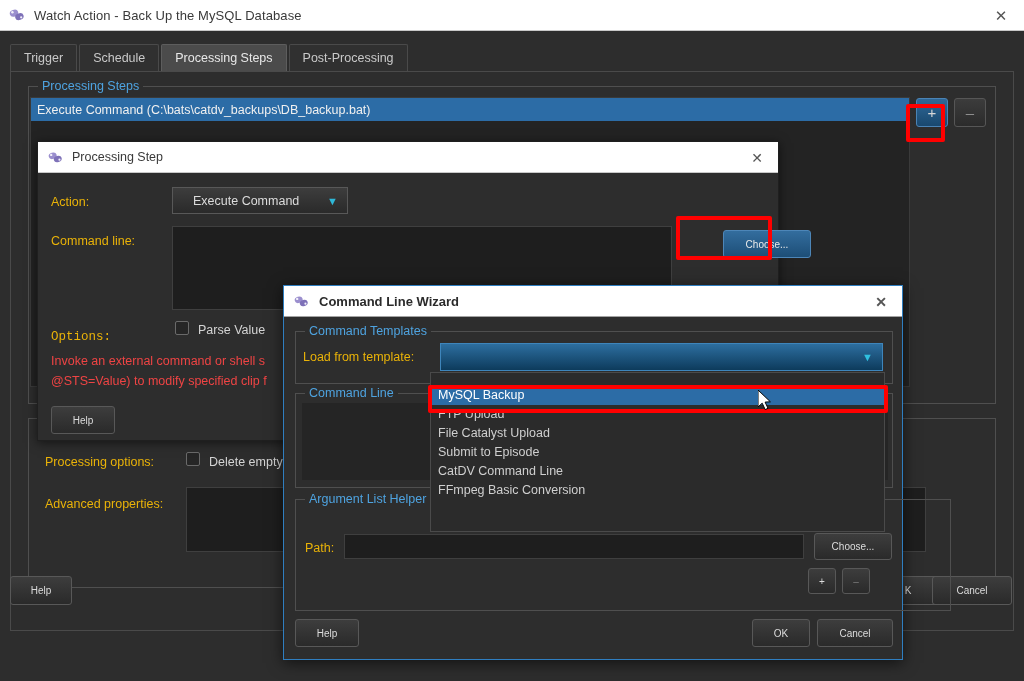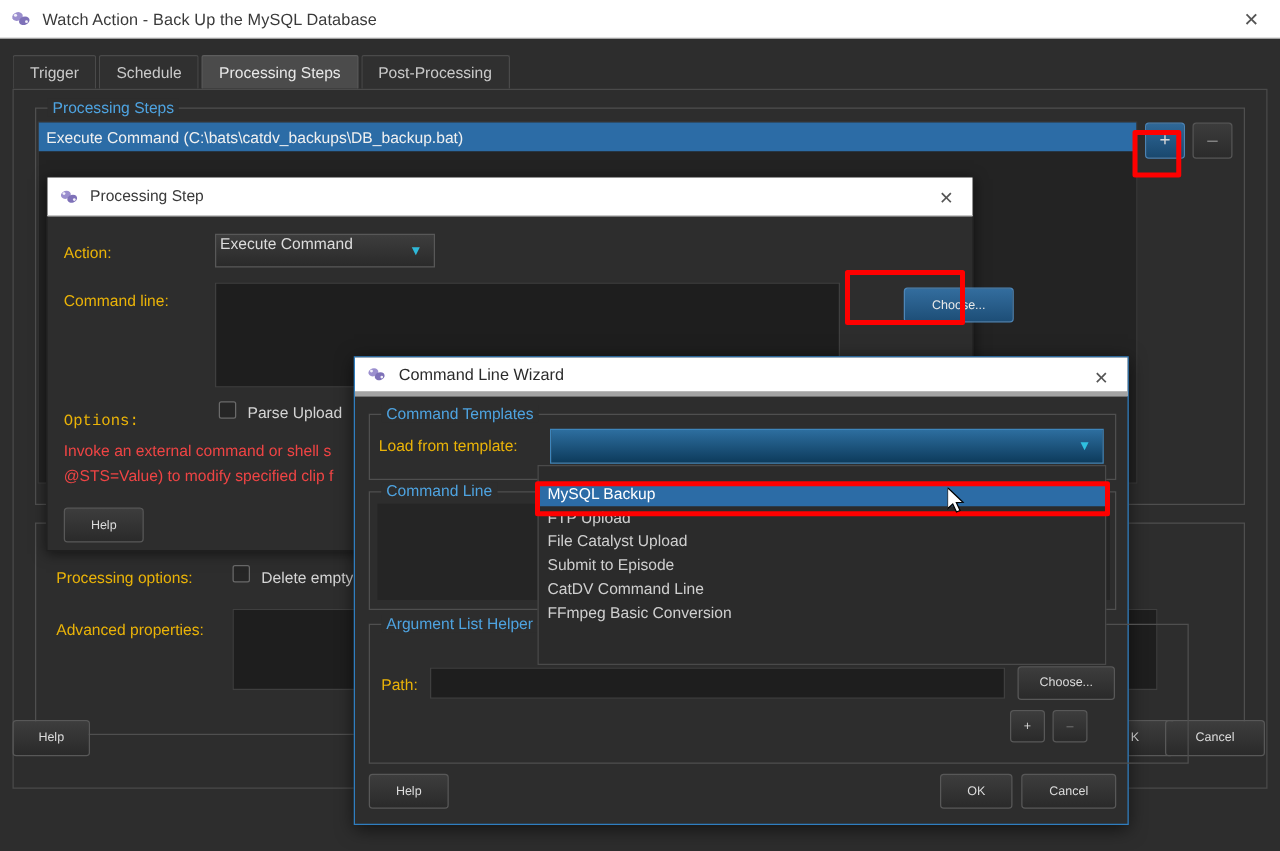--- a/index.html
+++ b/index.html
@@ -104,21 +104,21 @@
     display: flex; align-items: center; justify-content: center;
     cursor: default; white-space: nowrap;
   }
   .btn.blue { background: linear-gradient(#336d9e,#1d4e77); border-color: #4d86b8; color: #eaeaea; }
   .btn.disabled { color: #7b7b7b; }
 
   .combo {
     background: linear-gradient(#3d3d3d,#2a2a2a);
     border: 1px solid #585858; border-radius: 0;
     color: #dcdcdc; font-size: 12.5px;
-    display: flex; padding-left: 3px; cursor: default;
+    display: flex; align-items: center; padding-left: 20px; cursor: default;
     position: relative;
   }
   .combo .arrow {
     position: absolute; right: 9px; top: 50%; transform: translateY(-50%);
     color: #2fb8d8; font-size: 11px;
   }
   .combo.bluefill {
     background: linear-gradient(#2d6e9f,#0d3b5c);
     border-color: #3e85bb;
   }
@@ -146,22 +146,22 @@
   }
   .dlg-icon { width: 17px; height: 15px; margin-left: 9px; flex: none; }
 
   
   #dlg-wizard {
     position: absolute; left: 283px; top: 285px; width: 620px; height: 375px;
     background: #2d2d2d; border: 1px solid #2f7ec0;
     box-shadow: 0 3px 14px rgba(0,0,0,.6); z-index: 40;
   }
   #dlg-wizard .dlg-title {
-    height: 31px; background: #ffffff; border-bottom: 4px solid #a3a3a3;
-    display: flex; align-items: center; position: relative;
+    height: 31px; background: #ffffff; border-bottom: 1px solid #a3a3a3;
+    display: flex; align-items: center; position: relative; font-weight: bold;
   }
   #dlg-wizard .dlg-title .t { margin-left: 9px; font-size: 13px; color: #2b2b2b; }
 
   
   #template-popup {
     position: absolute; left: 430px; top: 372px; width: 455px; height: 160px;
     background: #2b2b2b; border: 1px solid #4a4a4a; z-index: 55;
   }
   .popup-item {
     height: 19px; line-height: 19px; padding-left: 7px;
@@ -285,21 +285,21 @@
       <span>Execute Command</span>
       <span class="arrow">▼</span>
     </div>
 
     <div class="lbl" style="position:absolute; left:13px; top:92px;">Command line:</div>
     <div class="textbox" style="position:absolute; left:134px; top:84px; width:500px; height:84px;"></div>
     <div class="btn blue" style="position:absolute; left:685px; top:88px; width:88px; height:28px;">Choose...</div>
 
     <div class="lbl" style="position:absolute; left:13px; top:188px;font-family:Liberation Mono, monospace;">Options:</div>
     <div class="checkbox" style="position:absolute; left:137px; top:179px;"></div>
-    <div class="lbl" style="position:absolute; left:160px; top:181px; color:#d4d4d4;">Parse Upload</div>
+    <div class="lbl" style="position:absolute; left:160px; top:181px; color:#d4d4d4;">Parse Value</div>
 
     <div class="lbl dim" style="position:absolute; left:13px; top:212px;">Invoke an external command or shell s</div>
     <div class="lbl dim" style="position:absolute; left:13px; top:232px;">@STS=Value) to modify specified clip f</div>
 
     <div class="btn" style="position:absolute; left:13px; top:264px; width:64px; height:28px;">Help</div>
   </div>
 
   <div id="dlg-wizard">
     <div class="dlg-title">
       <svg class="dlg-icon" viewBox="0 0 18 16">

